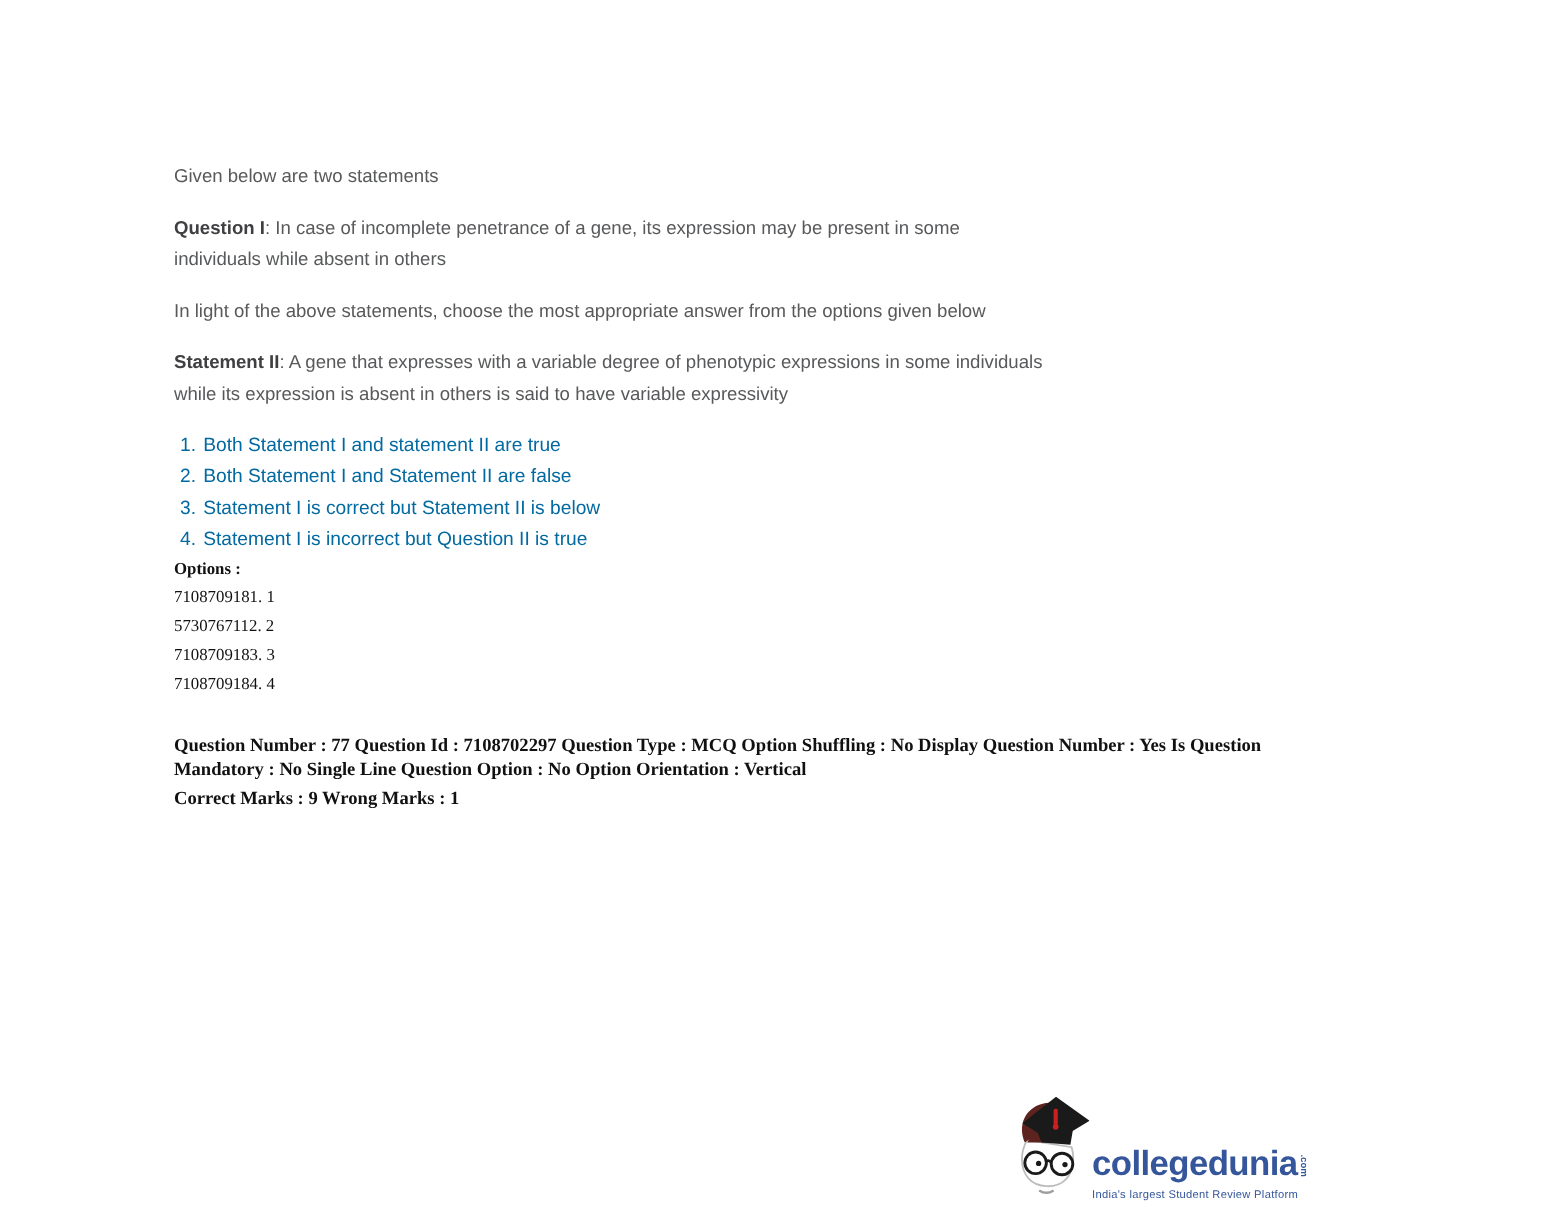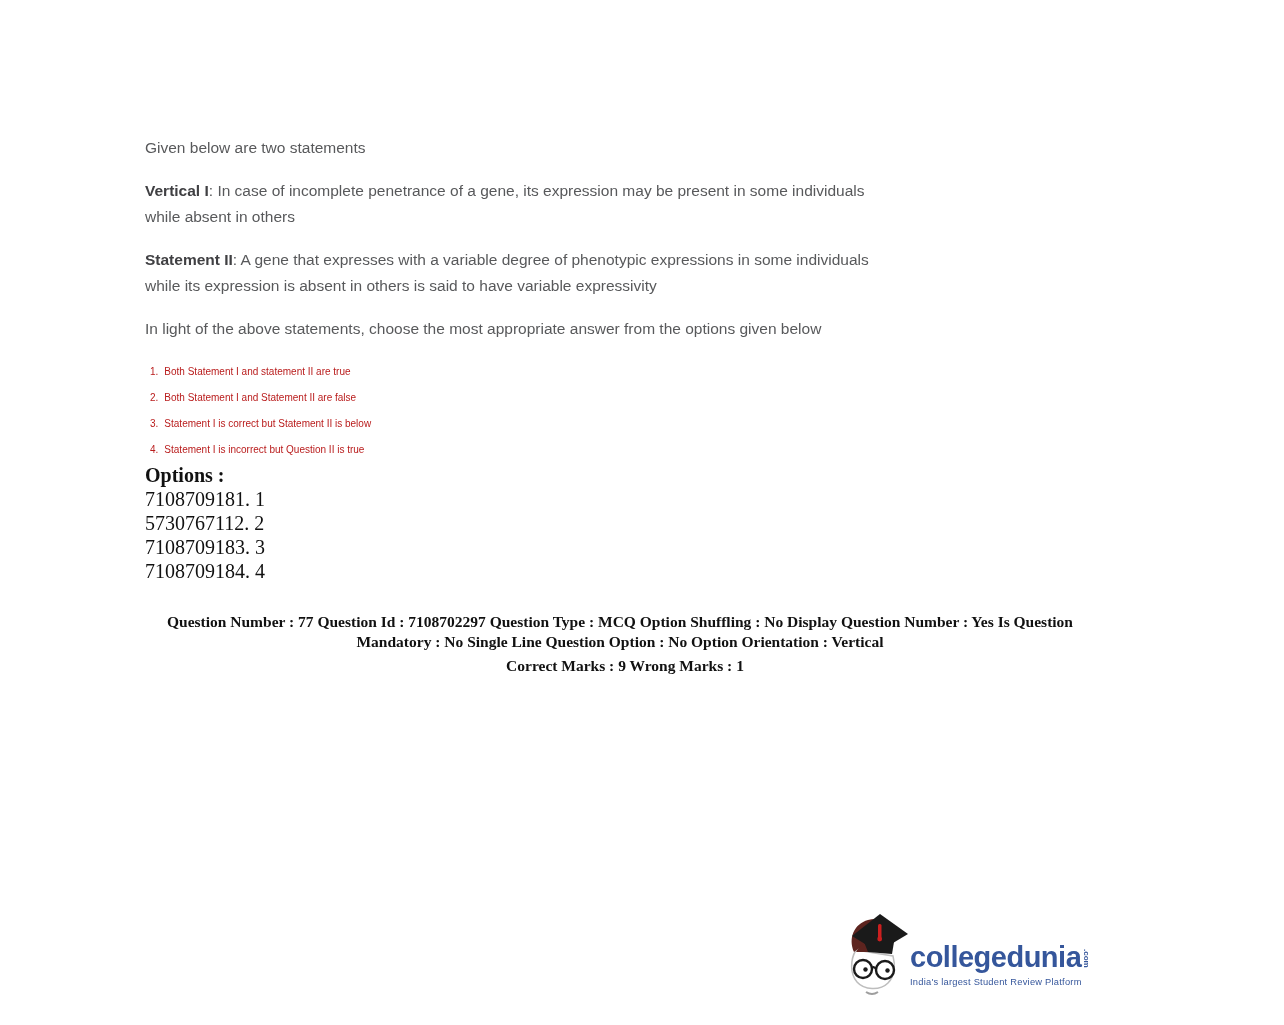--- a/index.html
+++ b/index.html
@@ -33,64 +33,63 @@
     color: #404043;
     font-weight: 700;
   }
   .choices {
     margin: 1px 0 0 0;
     padding: 0 0 0 5px;
     list-style: none;
   }
   .choice {
     font-family: "Liberation Sans", "DejaVu Sans", sans-serif;
-    font-size: 10px;
+    font-size: 16px;
     line-height: 26px;
-    color: #b91c1c;
+    color: #0369a1;
   }
   .choice .num {
     margin-right: 6px;
   }
   .options-block {
     font-family: "Liberation Serif", "DejaVu Serif", serif;
-    font-size: 20px;
+    font-size: 14px;
     line-height: 24px;
     color: #111111;
     margin-top: 0px;
   }
   .options-heading {
     font-weight: 700;
   }
   .meta-block {
     margin-top: 29px;
     font-family: "Liberation Serif", "DejaVu Serif", serif;
     font-weight: 700;
     color: #111111;
-    text-align: center;
   }
   .meta-line {
     font-size: 15.5px;
     line-height: 20px;
     max-width: 950px;
     margin: 0;
   }
   .marks-line {
     font-size: 15.5px;
     line-height: 20px;
     margin: 4px 0 0 0;
   }
   
   .logo {
     position: absolute;
     right: 32px;
     top: 908px;
     width: 230px;
     height: 92px;
     display: flex;
-    align-items: center;
+    align-items: flex-end;
   }
   .mascot {
     width: 66px;
     height: 92px;
     flex: 0 0 auto;
   }
   .logo-text {
     padding-top: 22px;
     margin-left: 2px;
   }
@@ -128,25 +127,25 @@
 </style>
 </head>
 <body>
 
 <div class="page">
 
   <div class="content">
 
     <p class="q-text">Given below are two statements</p>
 
-    <p class="q-text"><b>Vertical I</b><span>: In case of incomplete penetrance of a gene, its expression may be present in some individuals while absent in others</span></p>
+    <p class="q-text"><b>Question I</b><span>: In case of incomplete penetrance of a gene, its expression may be present in some individuals while absent in others</span></p>
+
+    <p class="q-text">In light of the above statements, choose the most appropriate answer from the options given below</p>
 
     <p class="q-text"><b>Statement II</b><span>: A gene that expresses with a variable degree of phenotypic expressions in some individuals while its expression is absent in others is said to have variable expressivity</span></p>
-
-    <p class="q-text">In light of the above statements, choose the most appropriate answer from the options given below</p>
 
     <ul class="choices">
       <li class="choice"><span class="num">1.</span><span>Both Statement I and statement II are true</span></li>
       <li class="choice"><span class="num">2.</span><span>Both Statement I and Statement II are false</span></li>
       <li class="choice"><span class="num">3.</span><span>Statement I is correct but Statement II is below</span></li>
       <li class="choice"><span class="num">4.</span><span>Statement I is incorrect but Question II is true</span></li>
     </ul>
 
     <div class="options-block">
       <div class="options-heading">Options :</div>

